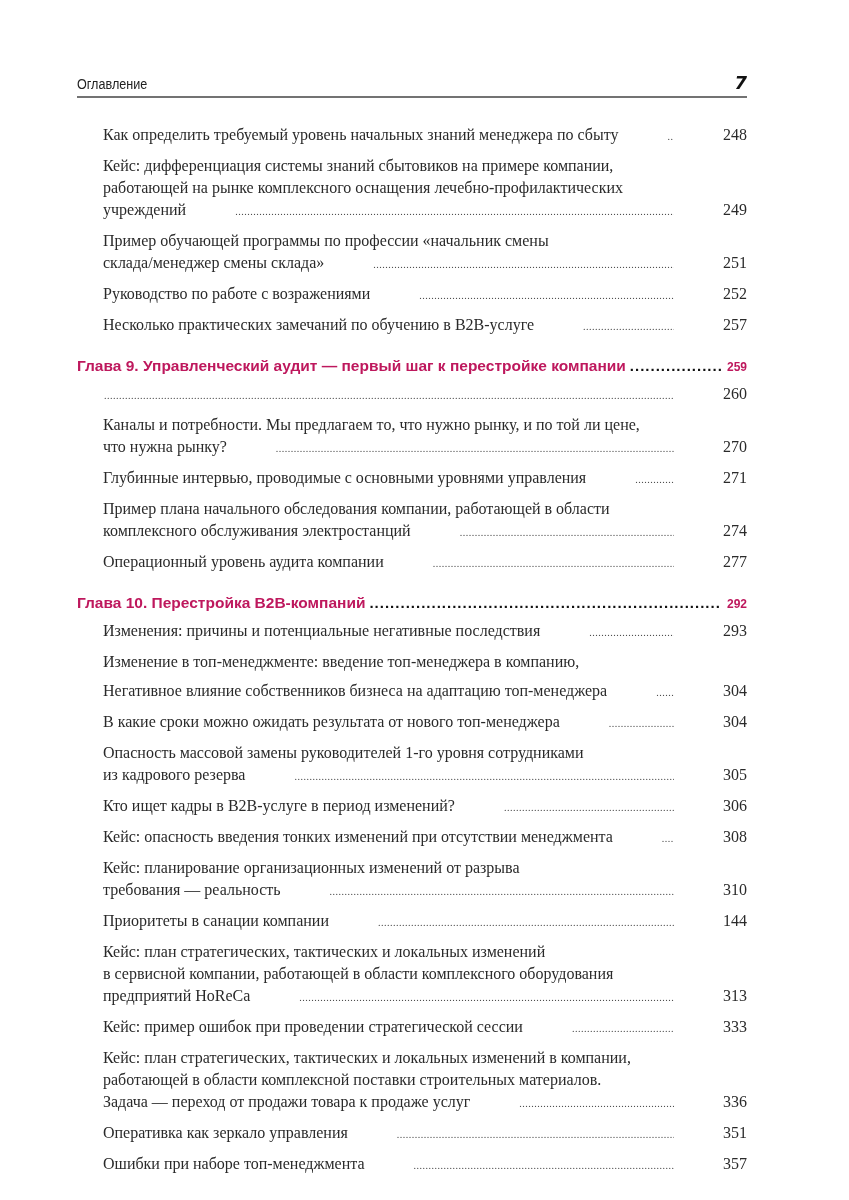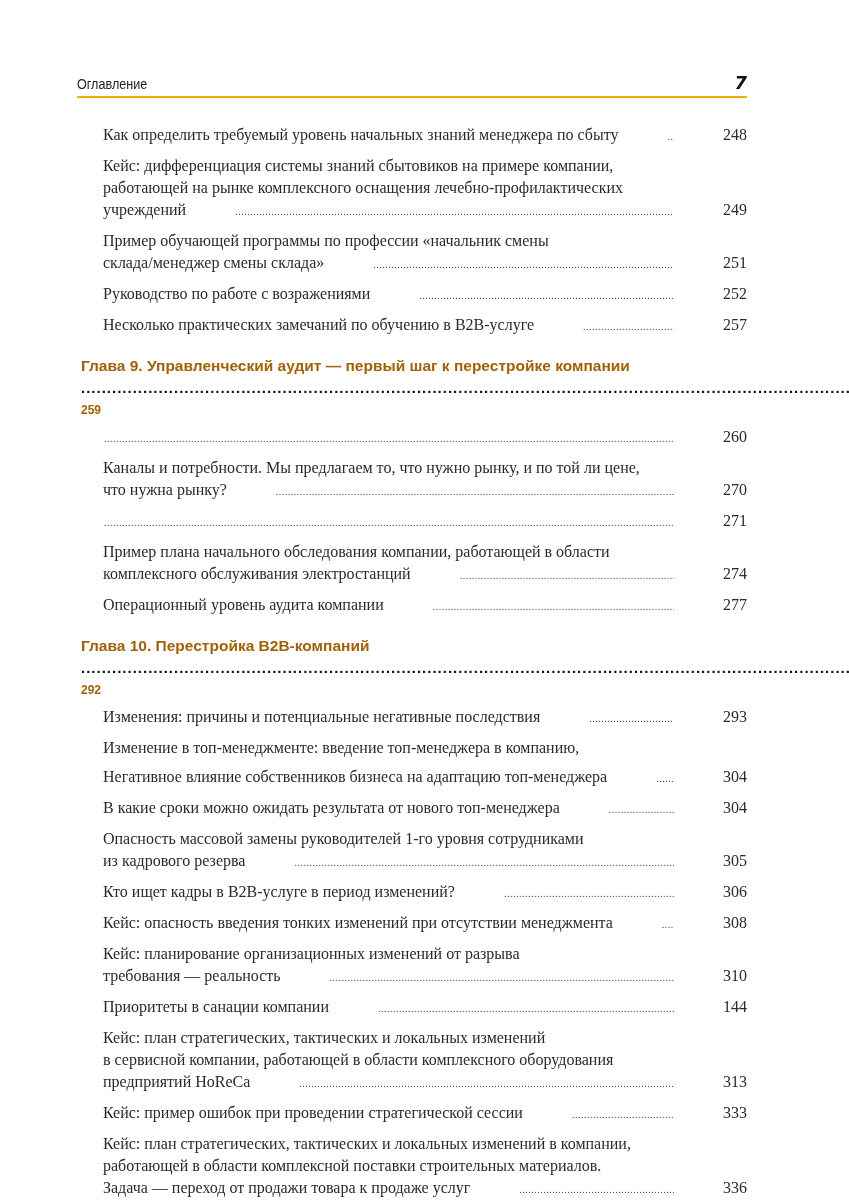--- a/index.html
+++ b/index.html
@@ -1,29 +1,29 @@
 <!DOCTYPE html>
 <html><head>
 <meta charset="utf-8">
 <style>
   html, body { margin: 0; padding: 0; background: #ffffff; }
   body { width: 849px; height: 1200px; position: relative; overflow: hidden; }
   .page { position: absolute; left: 77px; top: 0; width: 670px; color: #1a1a1a; }
-  .running-head { position: absolute; top: 74px; left: 0; width: 670px; height: 22px; border-bottom: 2px solid #eab308; }
+  .running-head { position: absolute; top: 74px; left: 0; width: 670px; height: 22px; border-bottom: 2px solid #737373; }
   .running-title { position: absolute; left: 0; top: 2px; font-family: "Liberation Sans", sans-serif; font-size: 14px; color: #222; transform: scaleX(0.9); transform-origin: left; }
   .folio { position: absolute; right: 0; top: -2px; font-family: "DejaVu Sans", sans-serif; font-size: 18px; font-weight: bold; font-style: italic; color: #111; }
   .toc { position: absolute; left: 0; top: 124px; width: 670px; }
   .entry { position: relative; padding-left: 26px; font-family: "Liberation Serif", serif; font-size: 16px; line-height: 22px; color: #2a2a2a; margin-bottom: 7px; }
   .entry .line { display: block; white-space: nowrap; }
   .entry .last { display: flex; align-items: baseline; gap: 48px; }
   .entry .last .txt { white-space: nowrap; }
   .dots { flex: 1; overflow: hidden; white-space: nowrap; margin: 0 1px; font-size: 10px; letter-spacing: 0.5px; color: #444; }
   .dots::before { content: "................................................................................................................................................................................................................................................................"; }
   .pg { white-space: nowrap; }
-  .chapter { display: flex; align-items: baseline; font-family: "Liberation Sans", sans-serif; font-weight: bold; font-size: 15.5px; line-height: 22px; color: #a16207; margin-top: 17px; margin-bottom: 5px; flex-direction: column; }
+  .chapter { display: flex; align-items: baseline; font-family: "Liberation Sans", sans-serif; font-weight: bold; font-size: 15.5px; line-height: 22px; color: #be185d; margin-top: 17px; margin-bottom: 5px; }
   .chapter .txt { white-space: nowrap; transform-origin: left; }
   .chapter .dots { font-size: 15px; letter-spacing: 1px; color: #111; margin: 0 6px 0 4px; }
   .chapter .pg { font-size: 12px; }
   .chapter.ch10 { }
 </style>
 </head>
 <body>
 
 <div class="page">
   <div class="running-head">
@@ -84,20 +84,21 @@
       <div class="entry">
         <span class="line">Каналы и потребности. Мы предлагаем то, что нужно рынку, и по той ли цене,</span>
         <div class="last">
           <span class="txt">что нужна рынку?</span>
           <span class="dots"></span>
           <span class="pg">270</span>
         </div>
       </div>
       <div class="entry">
         <div class="last">
+          <span class="txt">Глубинные интервью, проводимые с основными уровнями управления</span>
           <span class="dots"></span>
           <span class="pg">271</span>
         </div>
       </div>
       <div class="entry">
         <span class="line">Пример плана начального обследования компании, работающей в области</span>
         <div class="last">
           <span class="txt">комплексного обслуживания электростанций</span>
           <span class="dots"></span>
           <span class="pg">274</span>

